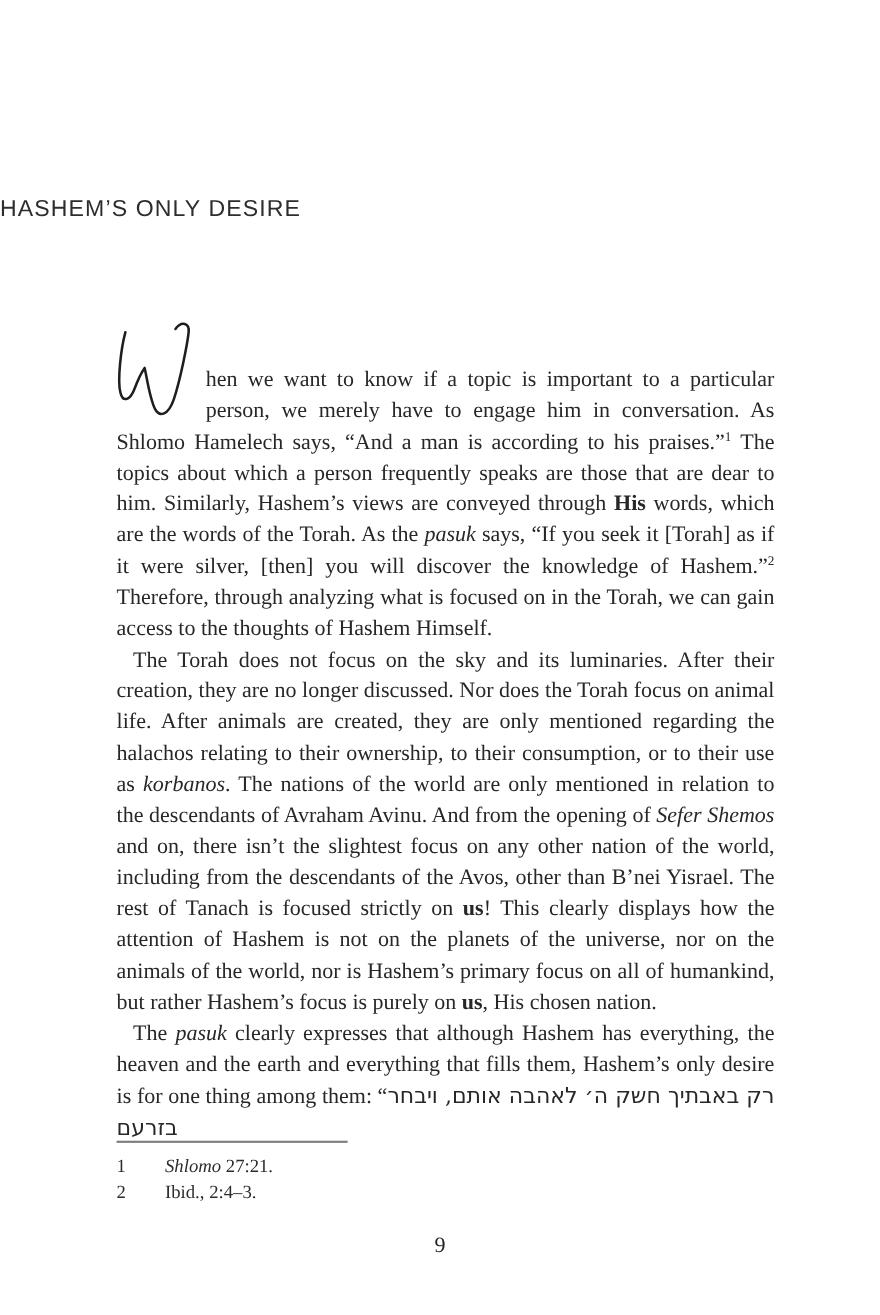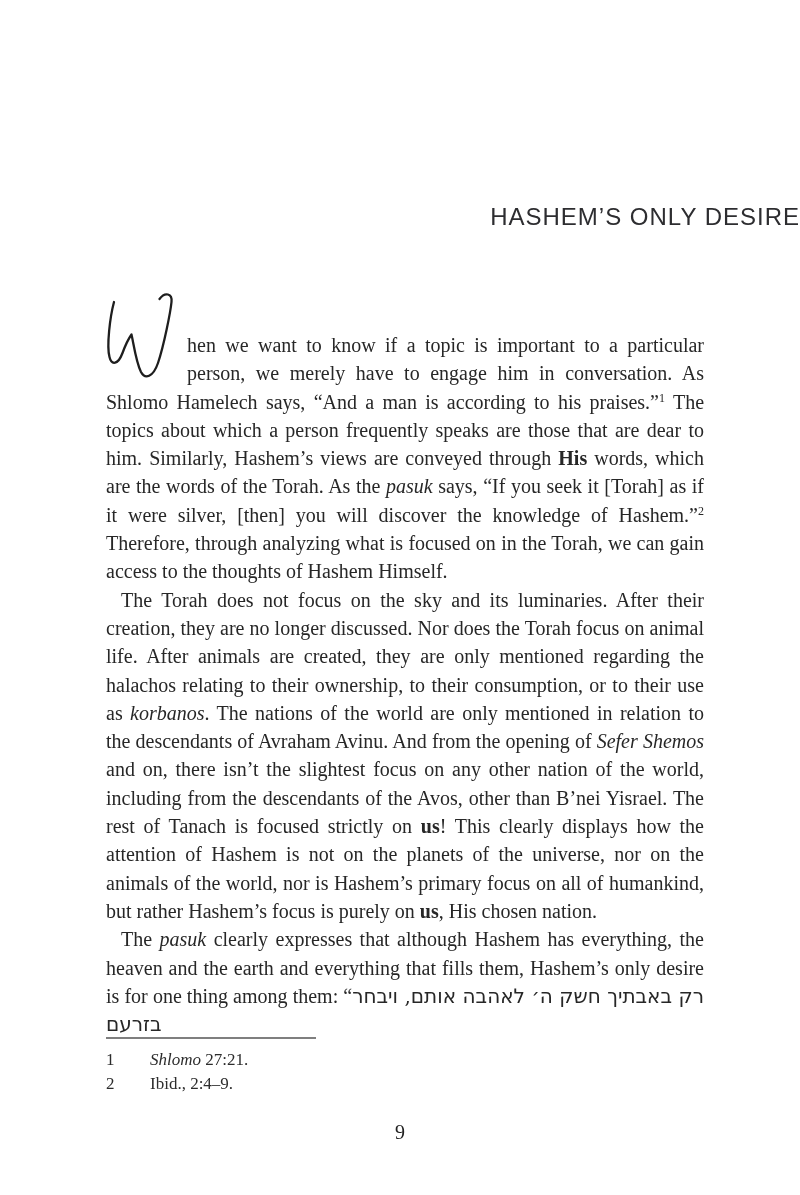--- a/index.html
+++ b/index.html
@@ -11,28 +11,28 @@
     position: relative;
     width: 800px;
     height: 1195px;
     background: #ffffff;
     overflow: hidden;
     font-family: "Liberation Serif", "DejaVu Serif", serif;
     color: #272727;
   }
   .title {
     position: absolute;
-    top: 203px;
+    top: 178px;
     left: 0;
     width: 100%;
     margin: 0;
-    text-align: right;
+    text-align: left;
     font-family: "Liberation Sans", "DejaVu Sans", sans-serif;
     font-weight: 400;
-    font-size: 24px;
+    font-size: 21px;
     letter-spacing: 1px;
     color: #2d2d30;
   }
   .body-text {
     position: absolute;
     left: 106px;
     top: 331px;
     width: 598px;
     font-size: 20px;
     line-height: 28.3px;
@@ -132,19 +132,19 @@
   </div>
 
   <div class="footnotes">
     <div class="fn-rule"></div>
     <div class="fn-row">
       <span class="fn-num">1</span>
       <span class="fn-text"><span class="seg-italic">Shlomo</span><span class="seg-normal"> 27:21.</span></span>
     </div>
     <div class="fn-row">
       <span class="fn-num">2</span>
-      <span class="fn-text"><span class="seg-normal">Ibid., 2:4–9.</span></span>
+      <span class="fn-text"><span class="seg-normal">Ibid., 2:4–3.</span></span>
     </div>
   </div>
 
   <div class="page-number">9</div>
 
 </div>
 
 </body></html>

